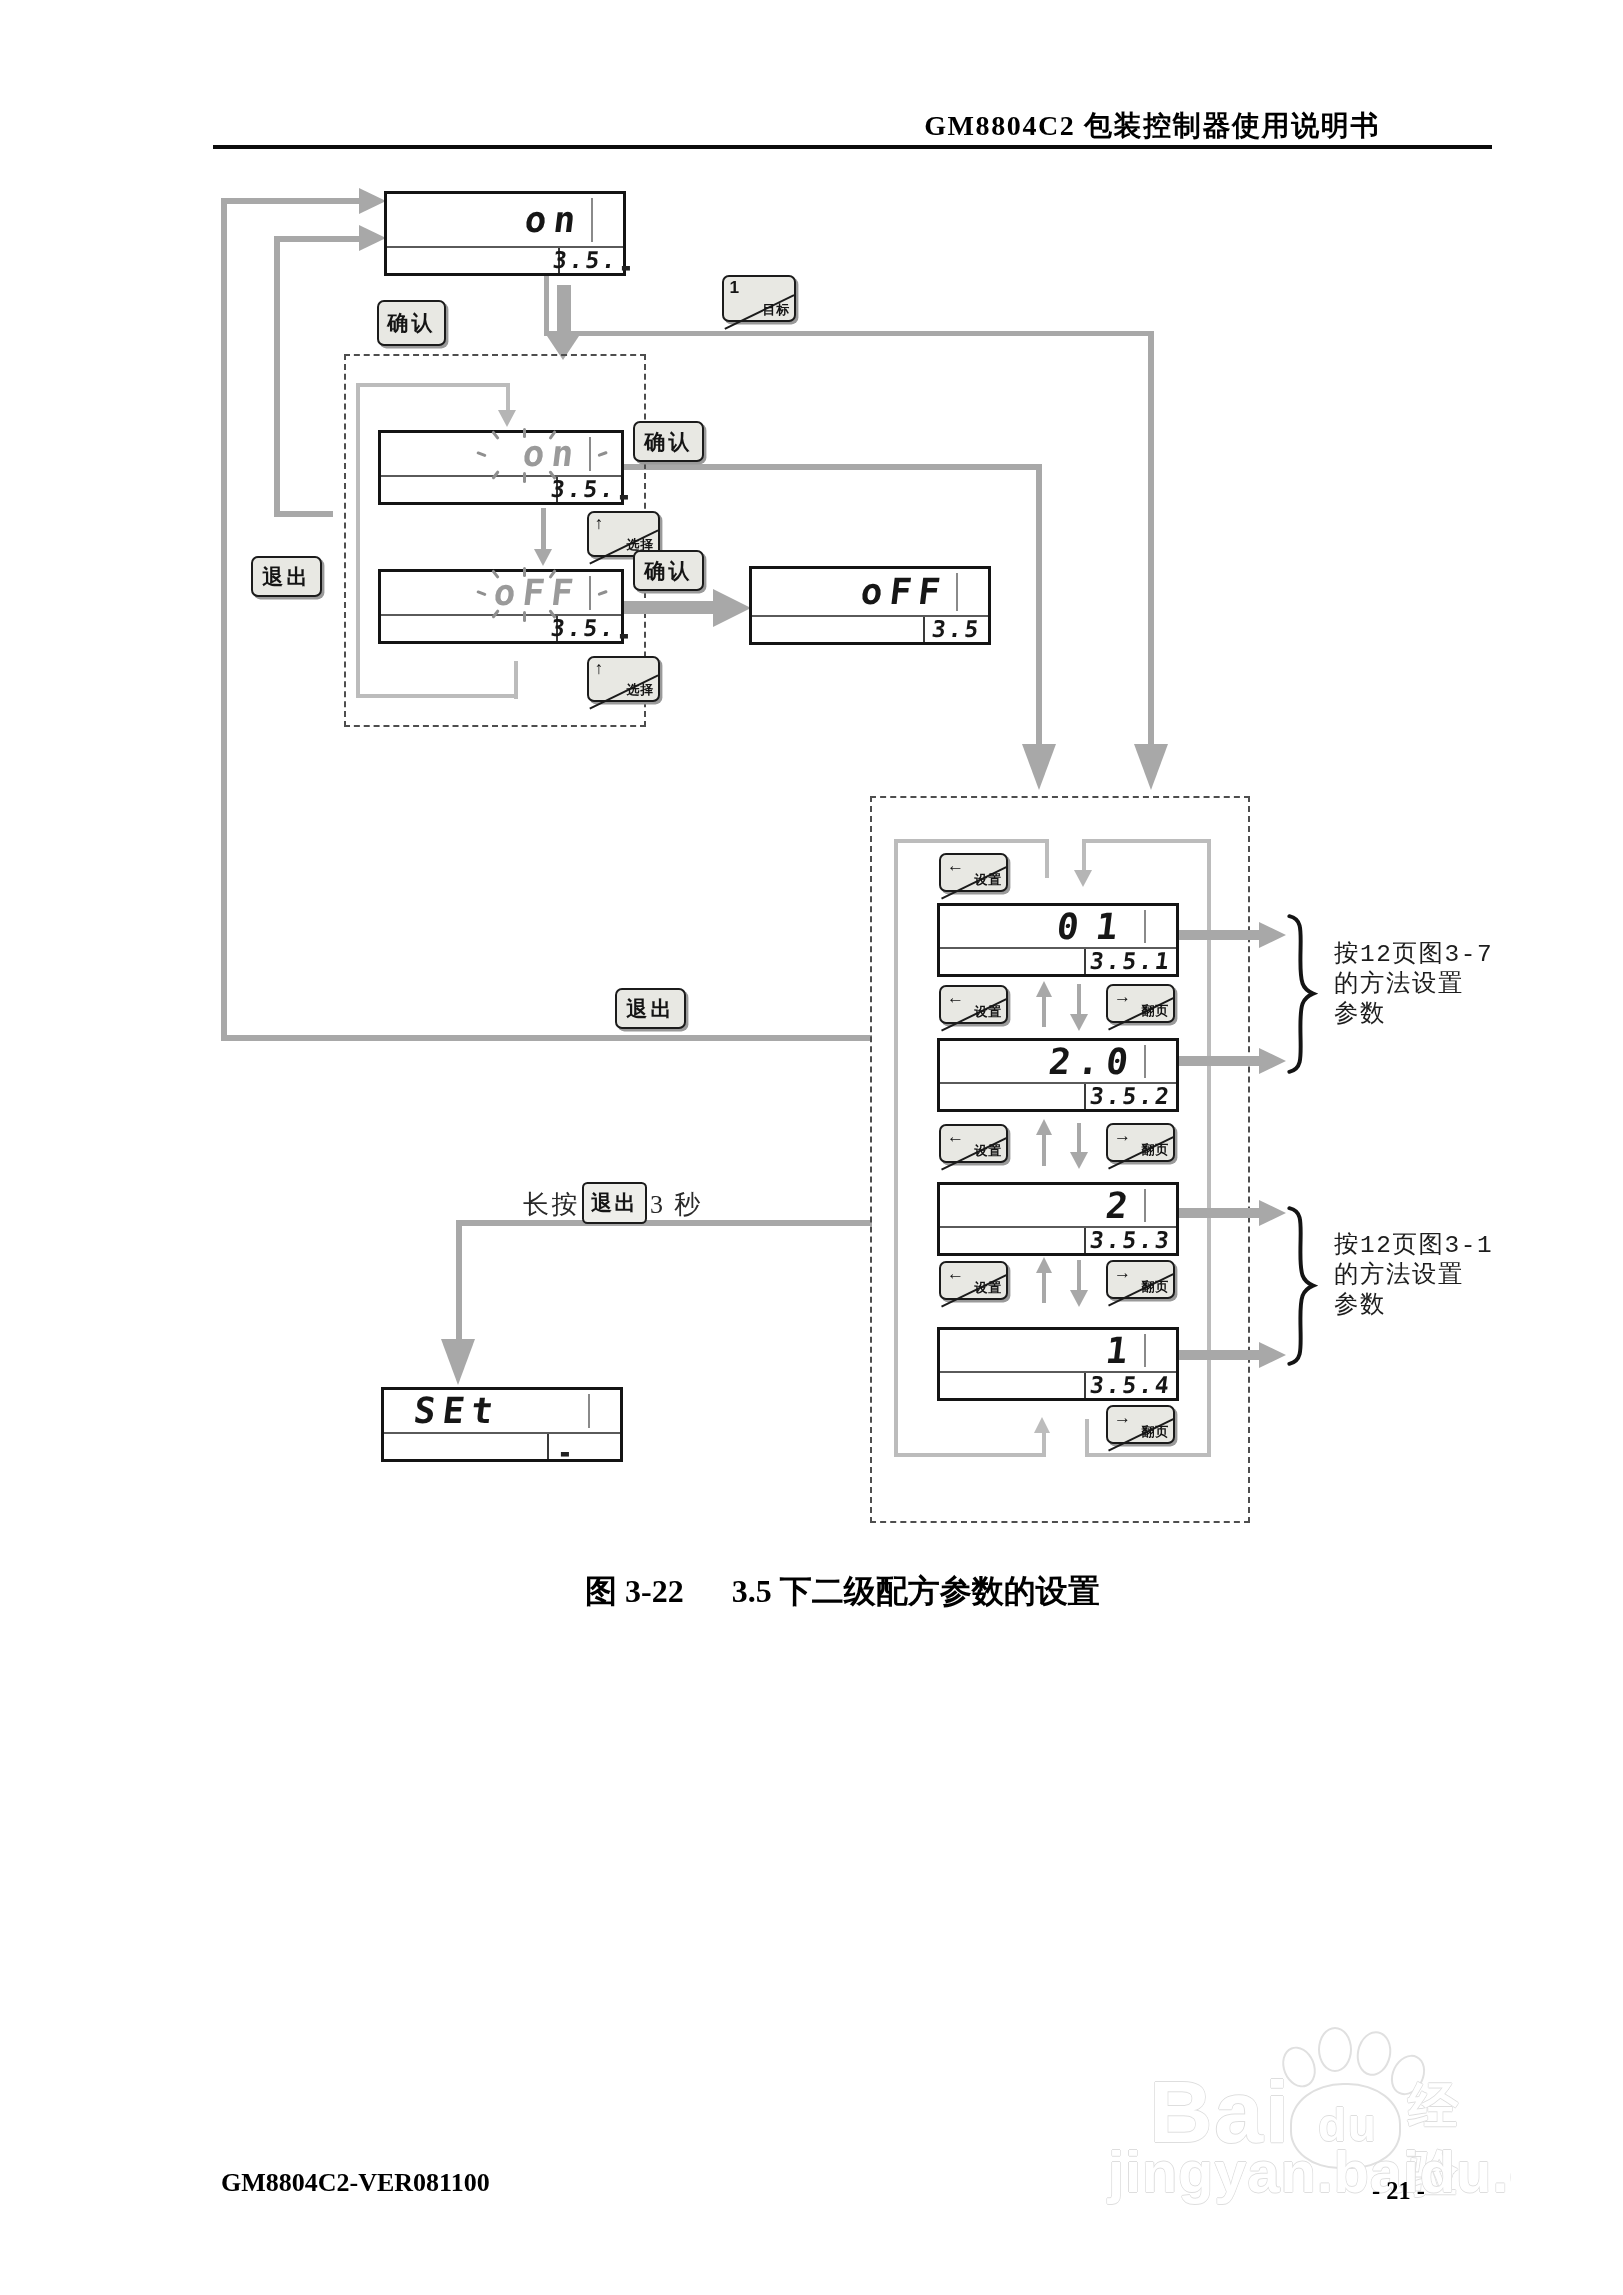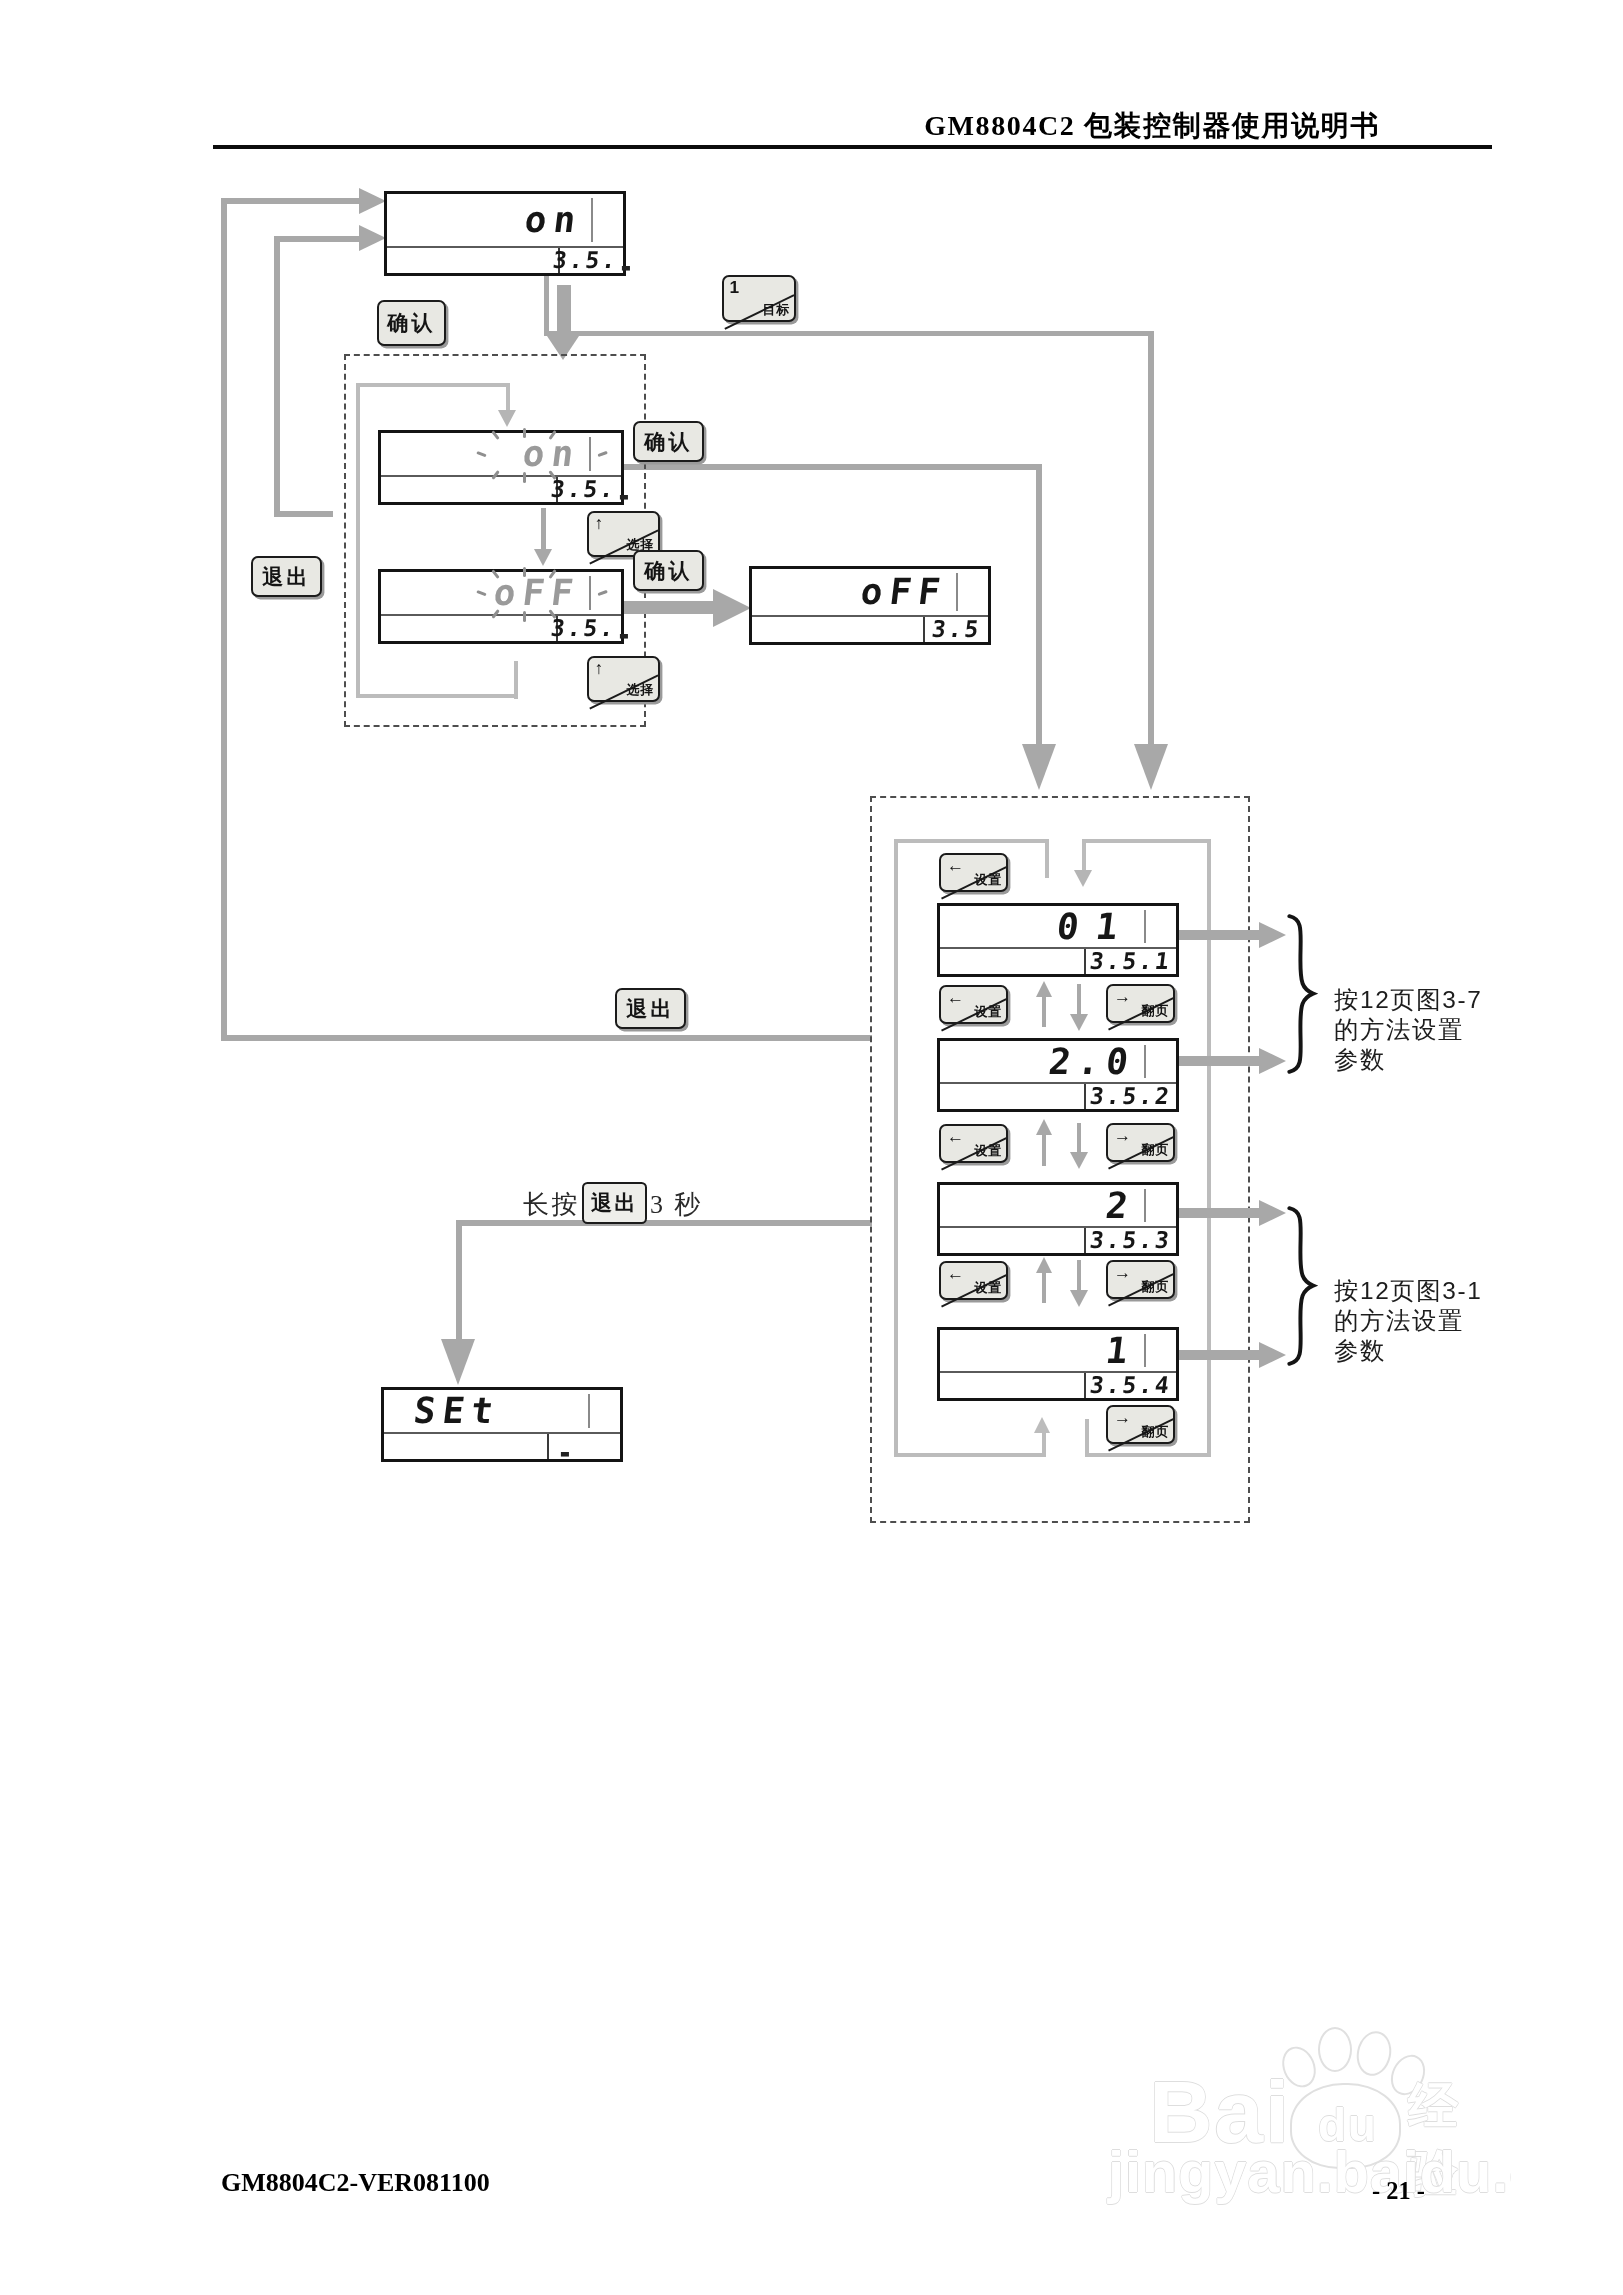--- a/index.html
+++ b/index.html
@@ -53,21 +53,21 @@
   .btn .blabel{display:flex;align-items:center;justify-content:center;height:100%;
        font-size:21px;font-weight:bold;color:#141414;letter-spacing:3.2px;}
   .btn .diagline{position:absolute;left:-4%;bottom:16%;width:110%;height:2.4px;background:#1b1b1b;
        transform:rotate(-26deg);transform-origin:center;}
   .btn .corner{position:absolute;top:0.8px;left:5.5px;font-size:17.3px;font-weight:bold;color:#141414;line-height:1.1;}
   .btn .lblbr{position:absolute;bottom:0.8px;right:4px;font-size:13px;font-weight:bold;color:#141414;letter-spacing:0.8px;}
   
   .vshaft{position:absolute;width:4px;background:#a8a8a8;}
   
   .hdr{position:absolute;font-family:"Liberation Serif",serif;font-weight:bold;font-size:28px;color:#000;letter-spacing:1.6px;}
-  .note{position:absolute;font-family:Liberation Sans, sans-serif;font-size:24.4px;color:#1d1d1d;line-height:30px;letter-spacing:1.6px;margin-top:45px;}
+  .note{position:absolute;font-family:Liberation Mono, monospace;font-size:24.4px;color:#1d1d1d;line-height:30px;letter-spacing:1.6px;}
   .cap{position:absolute;font-family:"Liberation Serif",serif;font-weight:bold;font-size:32px;color:#000;}
   .ft{position:absolute;font-family:"Liberation Serif",serif;font-weight:bold;color:#000;}
   .lp-text{position:absolute;font-family:"Liberation Serif",serif;font-size:26px;color:#2a2a2a;letter-spacing:2.4px;}
   .lp-btn{position:absolute;background:#eeeeea;border:2.4px solid #1b1b1b;border-radius:5.5px;
           display:flex;align-items:center;justify-content:center;font-size:21px;font-weight:bold;color:#141414;letter-spacing:2.4px;}
   
   .wm{position:absolute;color:#fff;font-weight:bold;
       text-shadow:0.8px 0 #dedede,-0.8px 0 #dedede,0 0.8px #dedede,0 -0.8px #dedede;
       font-family:"Liberation Sans",sans-serif;letter-spacing:1.6px;}
   .paw-toe{position:absolute;background:#fff;border:2.4px solid #e0e0e0;border-radius:50%;}
@@ -378,20 +378,25 @@
     <div>的方法设置</div>
     <div>参数</div>
   </div>
 
   <div class="lp-text" style="left:523px;top:1187px;">长按</div>
   <div class="lp-btn" style="left:582px;top:1182px;width:61px;height:38px;">
     <span>退出</span>
   </div>
   <div class="lp-text" style="left:650px;top:1187px;">3 秒</div>
 
+  <div class="cap" style="left:585px;top:1570px;">
+    <span>图 3-22</span>
+    <span style="display:inline-block;width:32px;"></span>
+    <span>3.5 下二级配方参数的设置</span>
+  </div>
 
   <div>
     <span class="wm" style="left:1149px;top:2061px;font-size:88px;">Bai</span>
     <div class="paw-toe" style="left:1283px;top:2046px;width:28px;height:38px;transform:rotate(-22deg);"></div>
     <div class="paw-toe" style="left:1318px;top:2027px;width:30px;height:41px;"></div>
     <div class="paw-toe" style="left:1357px;top:2031px;width:30px;height:41px;transform:rotate(12deg);"></div>
     <div class="paw-toe" style="left:1392px;top:2054px;width:28px;height:38px;transform:rotate(26deg);"></div>
     <div class="paw-pad" style="left:1290px;top:2083px;width:107px;height:82px;"></div>
     <span class="wm" style="left:1318px;top:2098px;font-size:46px;">du</span>
     <span class="wm" style="left:1408px;top:2073px;font-size:50px;letter-spacing:4.7px;">经验</span>

